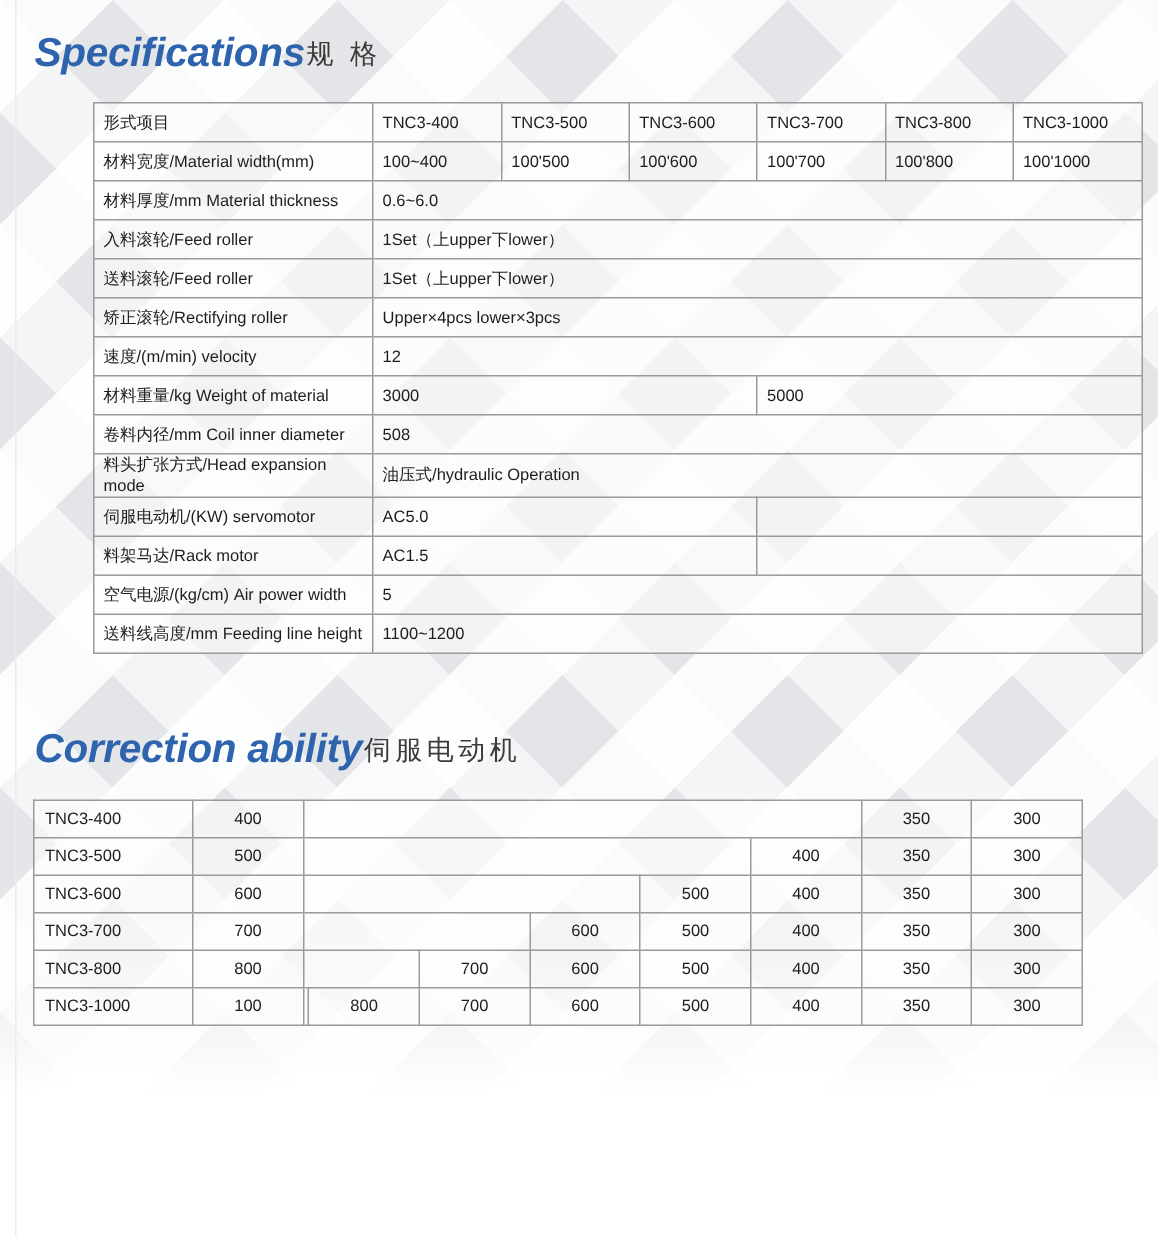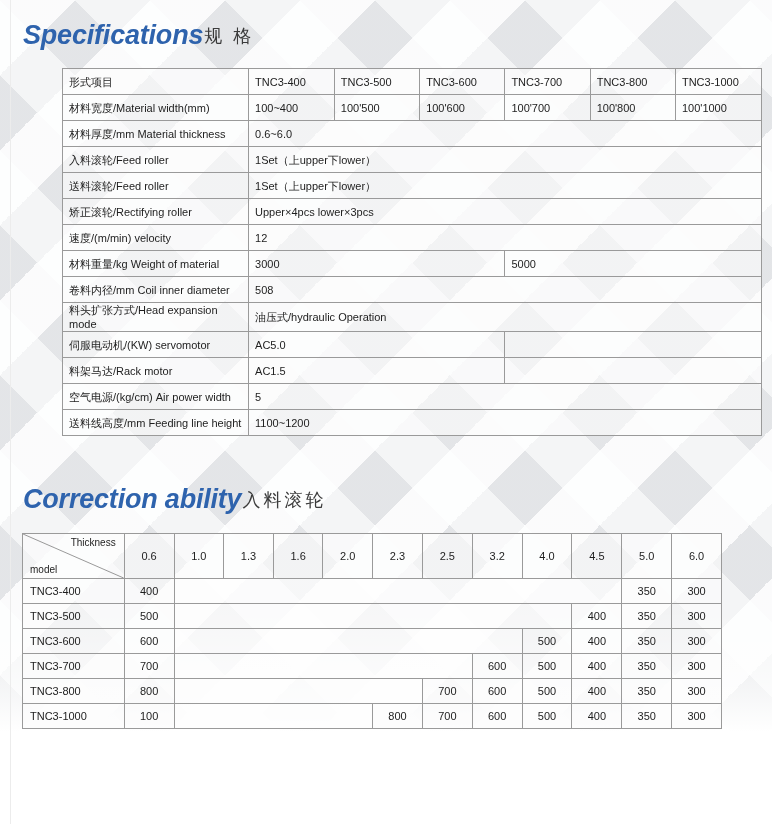--- a/index.html
+++ b/index.html
@@ -235,46 +235,25 @@
           <td colspan="6">5</td>
         </tr>
         <tr>
           <td class="label">送料线高度/mm Feeding line height</td>
           <td colspan="6">1100~1200</td>
         </tr>
       </tbody>
   </table>
 
   <div class="section-heading" id="heading-correction">
-    <span class="en">Correction ability</span><span class="zh">入料滚轮</span>
+    <span class="en">Correction ability</span><span class="zh">伺服电动机</span>
   </div>
 
   <table id="correction-table">
     <tbody id="correction-body">
-        <tr>
-          <td class="corner">
-            <svg class="diag" viewBox="0 0 100 44" preserveAspectRatio="none">
-              <line x1="0" y1="0" x2="100" y2="44" stroke="#6f6f6f" stroke-width="0.7" vector-effect="non-scaling-stroke"></line>
-            </svg>
-            <span class="thickness">Thickness</span>
-            <span class="model">model</span>
-          </td>
-          <td class="th-val">0.6</td>
-          <td class="th-val">1.0</td>
-          <td class="th-val">1.3</td>
-          <td class="th-val">1.6</td>
-          <td class="th-val">2.0</td>
-          <td class="th-val">2.3</td>
-          <td class="th-val">2.5</td>
-          <td class="th-val">3.2</td>
-          <td class="th-val">4.0</td>
-          <td class="th-val">4.5</td>
-          <td class="th-val">5.0</td>
-          <td class="th-val">6.0</td>
-        </tr>
         <tr>
           <td class="model-label">TNC3-400</td>
           <td>400</td>
           <td class="blank" colspan="9"></td>
           <td>350</td>
           <td>300</td>
         </tr>
         <tr>
           <td class="model-label">TNC3-500</td>
           <td>500</td>

